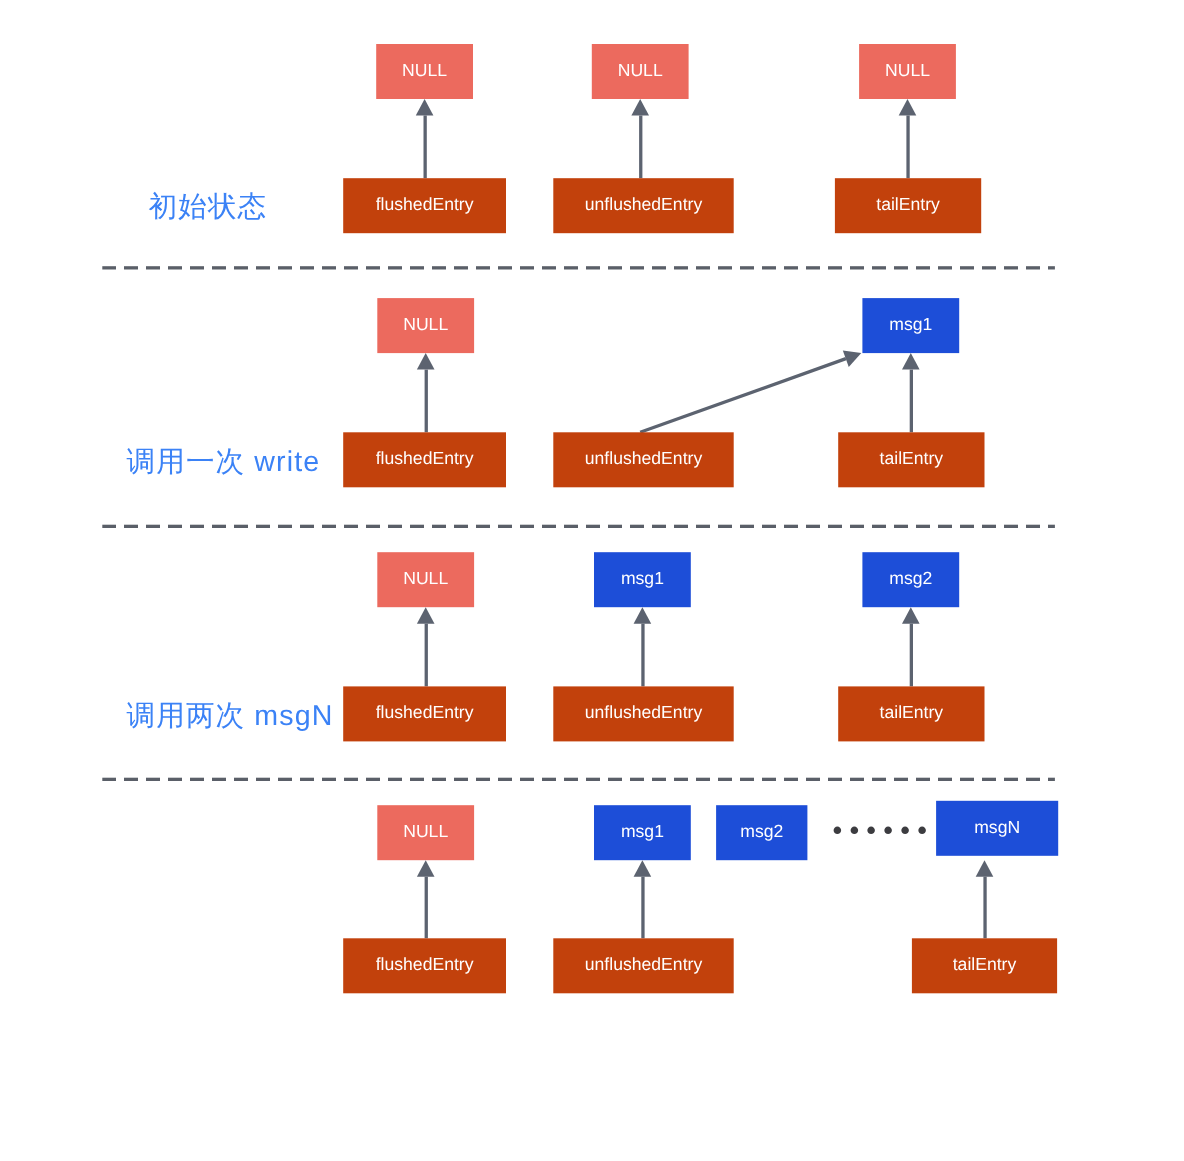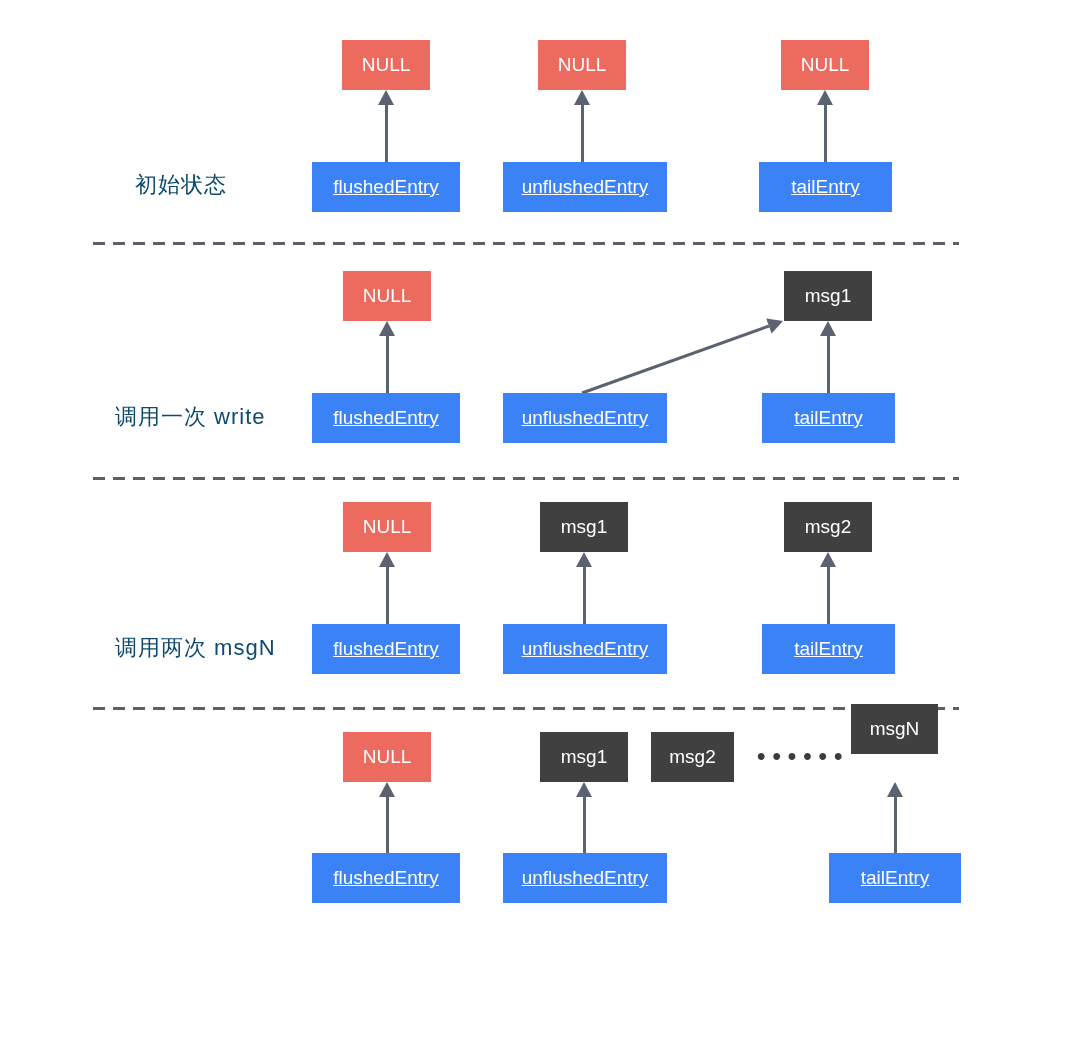--- a/index.html
+++ b/index.html
@@ -1,30 +1,30 @@
 <!DOCTYPE html>
 <html><head>
 <meta charset="utf-8">
 <style>
   html,body{margin:0;padding:0;background:#ffffff;}
   .canvas{
     position:relative;width:1076px;height:1055px;background:#ffffff;overflow:hidden;
     font-family:"Liberation Sans","DejaVu Sans",sans-serif;
   }
   .row-label{
-    position:absolute;font-size:22px;color:#0c4a6e;letter-spacing:1px;
+    position:absolute;font-size:26px;color:#3b82f6;letter-spacing:1px;
     white-space:nowrap;line-height:1.1;
   }
   .box{
     position:absolute;height:50px;display:flex;align-items:center;justify-content:center;
-    color:#ffffff;font-size:19px;white-space:nowrap;
+    color:#ffffff;font-size:16px;white-space:nowrap;
   }
   .box.red{background:#EC6A5E;}
-  .box.blue{background:#3b82f6;text-decoration:underline;}
-  .box.green{background:#404040;}
+  .box.blue{background:#c2410c;}
+  .box.green{background:#1d4ed8;}
   .arrow-v{
     position:absolute;width:18px;display:flex;flex-direction:column;align-items:center;
   }
   .arrow-v .head{
     width:0;height:0;flex:0 0 auto;
     border-left:8px solid transparent;border-right:8px solid transparent;
     border-bottom:15px solid #5C6370;
   }
   .arrow-v .shaft{width:3px;flex:1;background:#5C6370;}
   .separator{
@@ -120,21 +120,21 @@
   <div class="box blue" style="left:503px;top:624px;width:164px">unflushedEntry</div>
   <div class="box blue" style="left:762px;top:624px;width:133px">tailEntry</div>
 
   <div class="separator" style="top:707px"></div>
 
 
   <div class="box red" style="left:343px;top:732px;width:88px">NULL</div>
   <div class="box green" style="left:540px;top:732px;width:88px">msg1</div>
   <div class="box green" style="left:651px;top:732px;width:83px">msg2</div>
   <div class="dots" style="left:757px;top:742px">••••••</div>
-  <div class="box green" style="left:851px;top:704px;width:87px">msgN</div>
+  <div class="box green" style="left:851px;top:728px;width:111px">msgN</div>
 
   <div class="arrow-v" style="left:378px;top:782px;height:71px">
     <div class="head"></div>
     <div class="shaft"></div>
   </div>
   <div class="arrow-v" style="left:575px;top:782px;height:71px">
     <div class="head"></div>
     <div class="shaft"></div>
   </div>
   <div class="arrow-v" style="left:886px;top:782px;height:71px">

